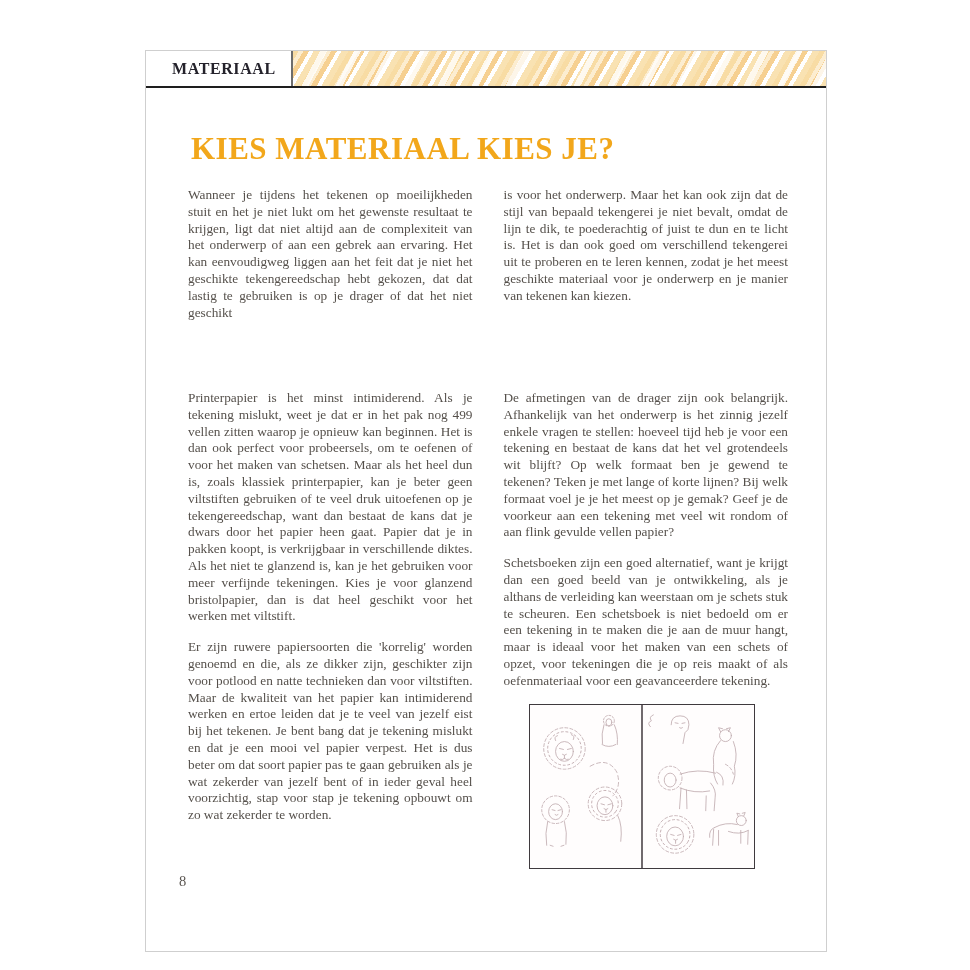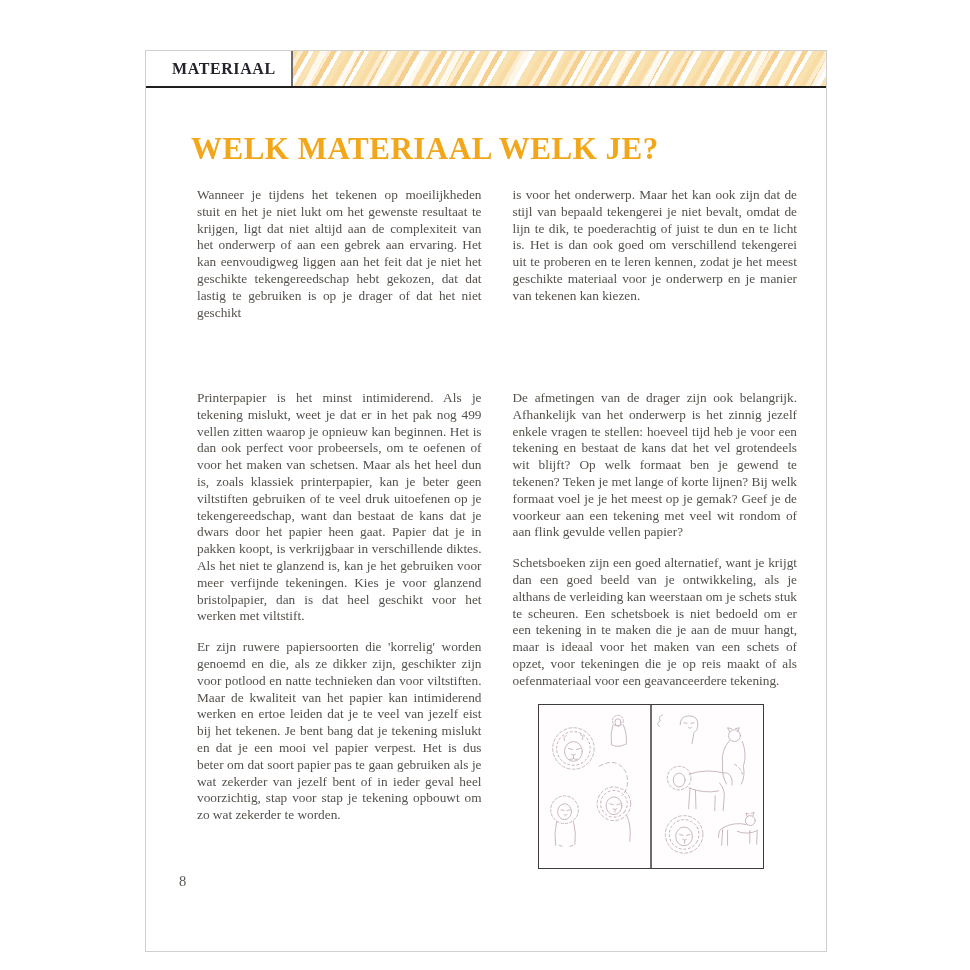--- a/index.html
+++ b/index.html
@@ -38,21 +38,21 @@
   .h-orange {
     position: absolute; left: 45px;
     color: #f2a71b; font-weight: bold; font-size: 31px;
     letter-spacing: 0.5px; white-space: nowrap;
   }
   #h1 { top: 80px; }
   #h2 { top: 283px; }
 
   
   .two-col {
-    position: absolute; left: 51px; width: 600px;
+    position: absolute; left: 42px; width: 600px;
     display: flex; gap: 31px;
   }
   #sec1-cols { top: 136px; }
   #sec2-cols { top: 339px; }
   .col { width: 290px; }
   .col p {
     font-size: 13.3px; line-height: 16.8px; color: #55504b;
     text-align: justify; margin-bottom: 14px;
   }
 
@@ -76,21 +76,21 @@
 
 <div class="sheet">
 
   <div class="chapter-header">
     <div class="chapter-tab">
       <span>MATERIAAL</span>
     </div>
     <div class="chapter-band"></div>
   </div>
 
-  <div class="h-orange" id="h1">WELK MATERIAAL WELK JE?</div>
+  <div class="h-orange" id="h1">KIES MATERIAAL KIES JE?</div>
 
   <div class="two-col" id="sec1-cols">
     <div class="col">
       <p>Wanneer je tijdens het tekenen op moeilijkheden stuit en het je niet lukt om het gewenste resultaat te krijgen, ligt dat niet altijd aan de complexiteit van het onderwerp of aan een gebrek aan ervaring. Het kan eenvoudigweg liggen aan het feit dat je niet het geschikte tekengereedschap hebt gekozen, dat dat lastig te gebruiken is op je drager of dat het niet geschikt</p>
     </div>
     <div class="col">
       <p>is voor het onderwerp. Maar het kan ook zijn dat de stijl van bepaald tekengerei je niet bevalt, omdat de lijn te dik, te poederachtig of juist te dun en te licht is. Het is dan ook goed om verschillend tekengerei uit te proberen en te leren kennen, zodat je het meest geschikte materiaal voor je onderwerp en je manier van tekenen kan kiezen.</p>
     </div>
   </div>
 

